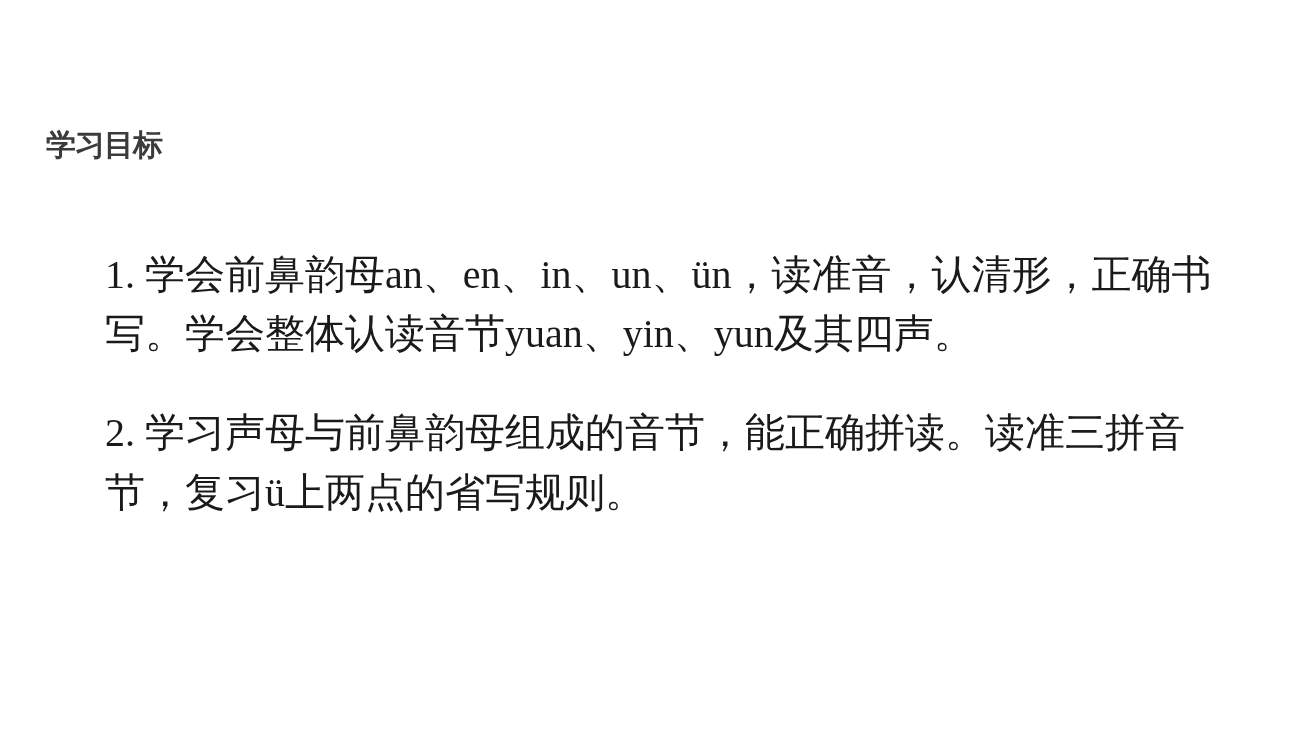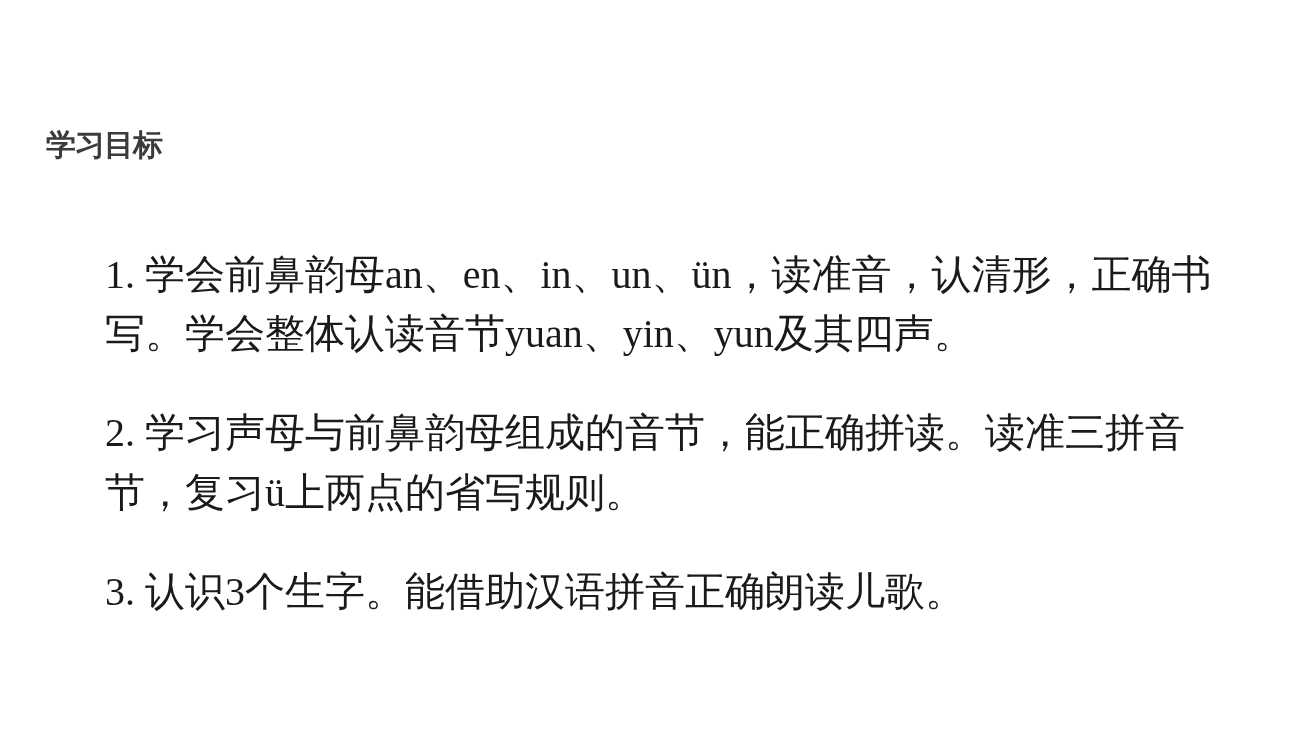--- a/index.html
+++ b/index.html
@@ -53,16 +53,15 @@
 </head>
 <body>
 
 <div class="slide">
 
   <div class="slide-title">学习目标</div>
 
   <div class="body-list">
     <p class="body-item">1. 学会前鼻韵母an、en、in、un、ün，读准音，认清形，正确书写。学会整体认读音节yuan、yin、yun及其四声。</p>
     <p class="body-item">2. 学习声母与前鼻韵母组成的音节，能正确拼读。读准三拼音节，复习ü上两点的省写规则。</p>
-    <p class="body-item">3. 认识3个生字。能借助汉语拼音正确朗读儿歌。</p>
   </div>
 
 </div>
 
 </body></html>

